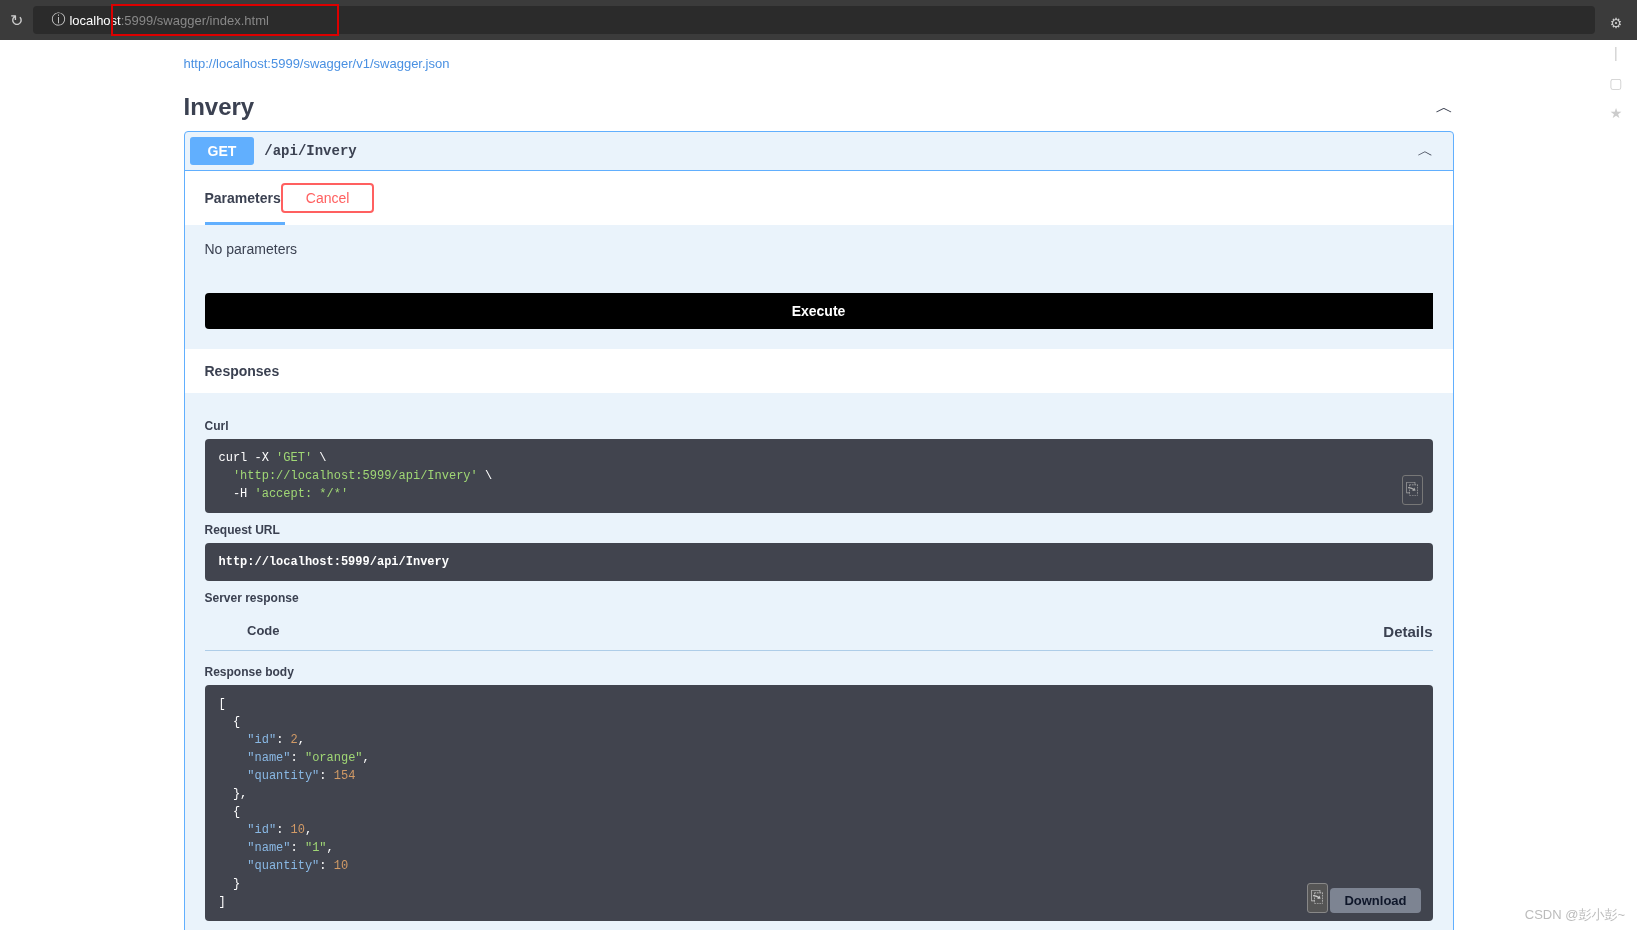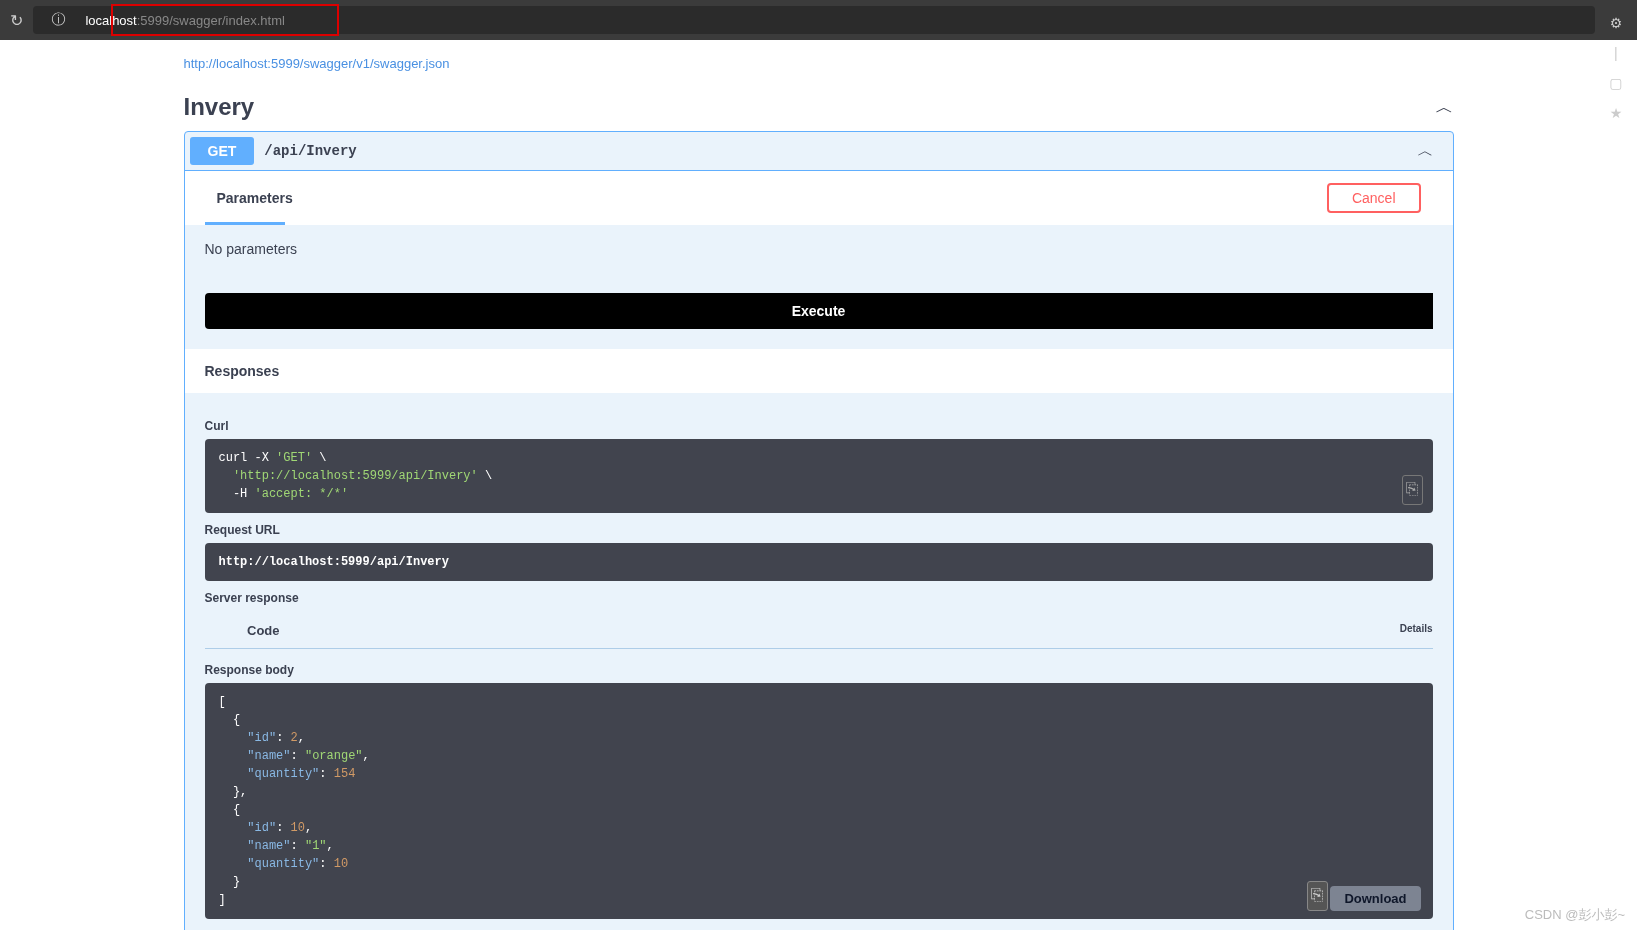--- a/index.html
+++ b/index.html
@@ -4,40 +4,40 @@
 <style>
 * { box-sizing: border-box; margin: 0; padding: 0; }
 body { font-family: -apple-system, BlinkMacSystemFont, "Segoe UI", sans-serif; background: #fff; color: #333; }
 
 
 .browser-bar { background: #3b3b3b; height: 40px; display: flex; align-items: center; padding: 0 10px; gap: 10px; }
 .reload-icon { color: #ccc; font-size: 16px; cursor: pointer; }
 .info-icon { color: #ccc; font-size: 14px; margin-left: 8px; margin-right: 4px; }
 .url-bar { flex: 1; background: #2b2b2b; border-radius: 4px; height: 28px; display: flex; align-items: center; padding: 0 10px; color: #ccc; font-size: 13px; position: relative; }
 .url-highlight { position: absolute; left: 78px; top: -2px; width: 228px; height: 32px; border: 2px solid #d00; pointer-events: none; }
-.url-text .host { color: #fff; margin-left: 16px; }
+.url-text .host { color: #fff; }
 .url-text .path { color: #888; }
 .browser-icons { display: flex; gap: 14px; align-items: center; color: #ccc; font-size: 14px; flex-direction: column; }
 .browser-icons span { cursor: pointer; }
 
 
 .container { max-width: 1270px; margin: 0 auto; padding: 10px 0; }
 .top-link { color: #4990e2; font-size: 13px; text-decoration: none; padding: 6px 0; display: inline-block; }
 
 .tag-header { display: flex; justify-content: space-between; align-items: center; padding: 16px 0 10px 0; cursor: pointer;}
 .tag-title { font-size: 24px; font-weight: 700; color: #3b4151; }
 .tag-chevron { font-size: 18px; color: #3b4151; }
 
 .opblock { border: 1px solid #61affe; border-radius: 4px; background: #eaf3fb; margin-bottom: 15px; }
 .opblock-summary { display: flex; align-items: center; padding: 5px; cursor: pointer; border-bottom: 1px solid #61affe; }
 .method-badge { background: #61affe; color: #fff; font-size: 14px; font-weight: 700; padding: 6px 18px; border-radius: 3px; min-width: 60px; text-align: center; }
 .op-path { font-family: "Courier New", monospace; font-size: 14px; color: #3b4151; font-weight: 600; padding-left: 10px; flex: 1; }
 .op-chevron { color: #3b4151; padding: 0 14px; }
 
-.section-header { display: flex; justify-content: space-between; align-items: center; padding: 12px 32px; background: #fff; }
+.section-header { display: flex; justify-content: flex-start; align-items: center; padding: 12px 20px; background: #fff; }
 .section-title { font-size: 14px; font-weight: 700; color: #3b4151; }
 .cancel-btn { border: 2px solid #ff6060; color: #ff6060; background: transparent; padding: 5px 23px; font-size: 14px; font-weight: 400; border-radius: 4px; cursor: pointer; }
 .tab-underline { height: 3px; width: 80px; background: #61affe; margin-left: 20px; margin-top: -3px; }
 
 .params-body { padding: 16px 20px; }
 .no-params { color: #3b4151; font-size: 14px; }
 
 .exec-row { display: flex; padding: 20px; gap: 0; }
 .execute-btn { flex: 1; background: #000000; color: #fff; border: none; padding: 10px; font-size: 14px; font-weight: 700; border-radius: 4px 0 0 4px; cursor: pointer; }
 .clear-btn { flex: 1; background: #fff; color: #3b4151; border: 1px solid #888; padding: 10px; font-size: 14px; font-weight: 700; border-radius: 0 4px 4px 0; cursor: pointer; }
@@ -48,21 +48,21 @@
 .resp-label { font-size: 12px; font-weight: 700; color: #3b4151; margin: 10px 0 6px 0; }
 .code-block { background: #41444e; color: #fff; border-radius: 4px; padding: 10px 14px; font-family: "Courier New", monospace; font-size: 12px; line-height: 1.5; position: relative; white-space: pre; overflow-x: auto; }
 .code-block.url { font-weight: 600; }
 .copy-icon { position: absolute; right: 10px; bottom: 8px; color: #aaa; cursor: pointer; font-size: 16px; border:1px solid #777; border-radius:3px; padding:2px 3px;}
 .sg { color: #a0d775; }
 .sn { color: #d19a66; }
 .sp { color: #89b8e4; }
 
 .resp-table-head { display: flex; padding: 10px 0; border-bottom: 1px solid #aecde8; margin-top: 8px; text-align: right; }
 .col-code { width: 75px; font-size: 13px; font-weight: 700; color: #3b4151; }
-.col-details { flex: 1; font-size: 10px; font-weight: 700; color: #3b4151; }
+.col-details { flex: 1; font-size: 15px; font-weight: 700; color: #3b4151; }
 .resp-row { display: flex; padding: 14px 0; }
 .resp-code-val { width: 75px; font-size: 14px; font-weight: 600; color: #3b4151; }
 .resp-details { flex: 1; }
 .resp-sublabel { font-size: 12px; font-weight: 700; color: #3b4151; margin-bottom: 6px; }
 .response-body-block { background: #41444e; color: #fff; border-radius: 4px; padding: 10px 14px; font-family: "Courier New", monospace; font-size: 12px; line-height: 1.5; white-space: pre; position: relative; min-height: 140px;}
 .download-btn { position: absolute; right: 12px; bottom: 8px; background: #7d8492; color: #0f172a; border: none; padding: 5px 14px; border-radius: 4px; font-size: 13px; font-weight: 600; cursor: pointer; }
 .dl-copy-icon { position: absolute; right: 105px; bottom: 8px; color: #ccc; cursor: pointer; font-size: 16px; border:1px solid #888; border-radius:3px; padding:2px 3px; background:#555;}
 
 .watermark { position: fixed; right: 12px; bottom: 6px; color: rgba(120,120,120,0.5); font-size: 13px; pointer-events: none; }
 </style>

